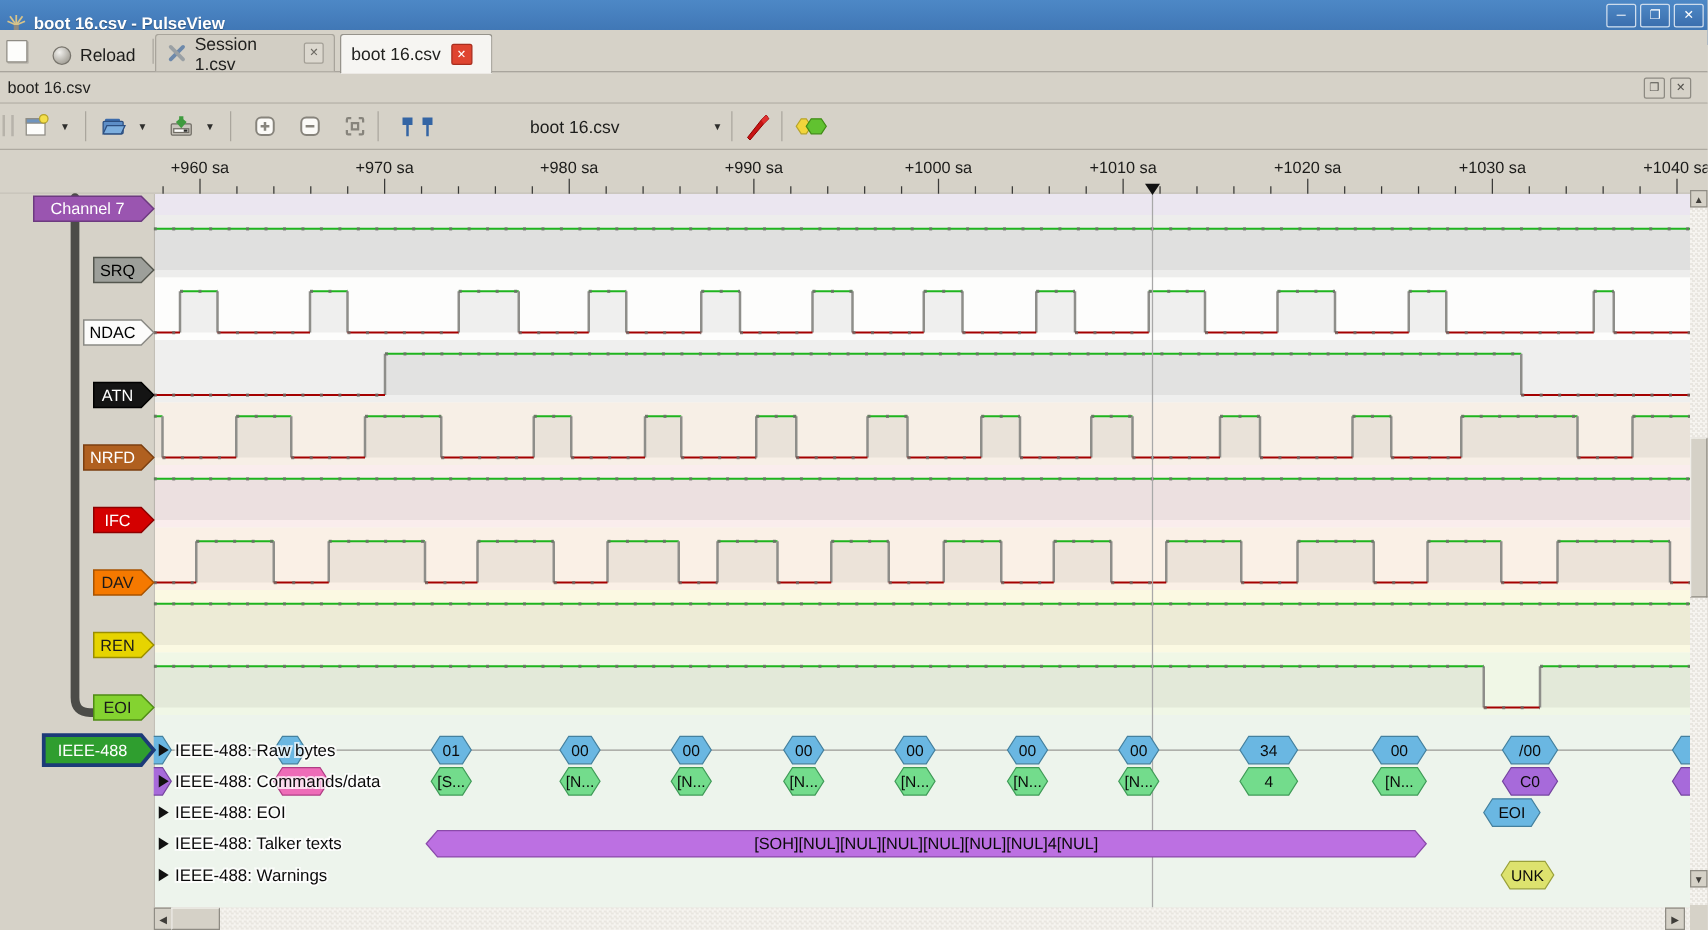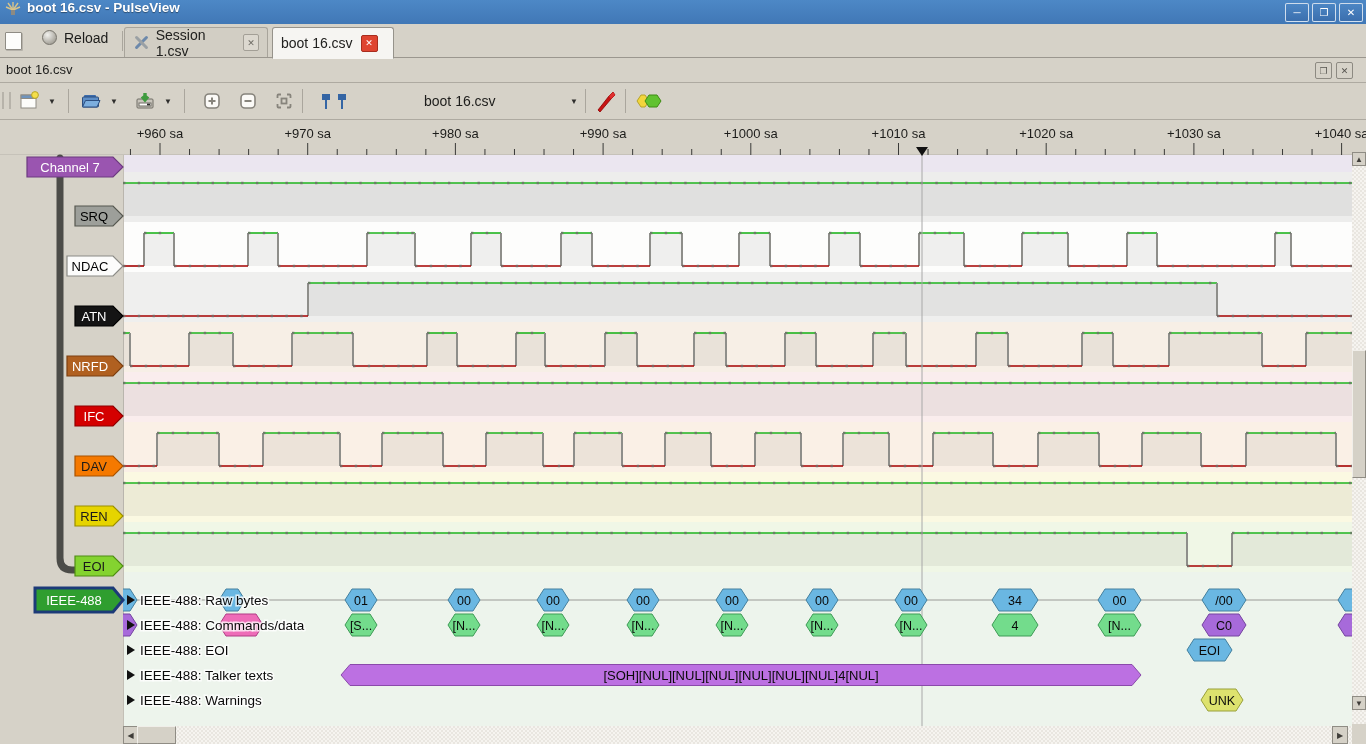--- a/index.html
+++ b/index.html
@@ -1,33 +1,33 @@
 <!DOCTYPE html>
 <html><head>
 <meta charset="utf-8">
 <style>
   html,body{margin:0;padding:0;width:1366px;height:744px;overflow:hidden;
     font-family:"Liberation Sans","DejaVu Sans",sans-serif;background:#d6d2c8;}
   #window{position:absolute;inset:0;width:1366px;height:744px;background:#d6d2c8;}
   
   .titlebar{position:absolute;left:0;top:0;width:1366px;height:36px;
-    background:linear-gradient(#4d88c6,#3a6fae);display:flex;align-items:flex-start;}
+    background:linear-gradient(#4d88c6,#3a6fae);display:flex;align-items:center;}
   .titlebar .apptitle{color:#fff;font-weight:bold;font-size:13.5px;margin-left:6px;
     text-shadow:0 1px 1px rgba(0,0,0,.4);}
   .appicon{width:16px;height:16px;margin-left:5px;}
   .winbtns{position:absolute;right:3px;top:3px;display:flex;gap:3px;}
   .winbtn{width:22px;height:17px;border:1px solid rgba(255,255,255,.75);border-radius:2px;
     background:linear-gradient(#4c86c4,#3b6fae);color:#fff;font-size:10px;font-weight:bold;
     display:flex;align-items:center;justify-content:center;line-height:1;}
   
   .tabbar{position:absolute;left:0;top:24px;width:1366px;height:34px;background:#d6d2c8;}
   .tabbar .underline{position:absolute;left:0;bottom:0;width:100%;height:1px;background:#9b978f;}
   .pageicon{position:absolute;left:5px;top:8px;width:15px;height:16px;background:#fdfdfb;
     border:1px solid #8f8c84;border-radius:1px;box-shadow:1px 1px 0 rgba(0,0,0,.15);}
-  .reloadbtn{position:absolute;left:36px;top:6px;height:22px;display:flex;align-items:flex-start;gap:7px;
+  .reloadbtn{position:absolute;left:36px;top:6px;height:22px;display:flex;align-items:flex-end;gap:7px;
     padding:0 6px;font-size:14px;color:#1d1d1b;}
   .reload-orb{width:13px;height:13px;border-radius:50%;
     background:radial-gradient(circle at 35% 30%,#f2f1ee,#b5b2aa 60%,#8d8a82);border:1px solid #77746c;}
   .tsep{position:absolute;top:7px;width:1px;height:20px;background:#aaa69d;}
   .tab{position:absolute;top:3px;height:30px;display:flex;align-items:center;gap:8px;
     padding:0 8px;font-size:14px;color:#21211f;box-sizing:border-box;}
   .tab.inactive{border:1px solid #a8a49b;border-bottom:none;background:#d2cec4;border-radius:3px 3px 0 0;}
   .tab.active{border:1px solid #96938b;border-bottom:1px solid #f6f5f2;background:#f6f5f2;
     border-radius:3px 3px 0 0;height:32px;z-index:2;}
   .closebox{width:15px;height:15px;border:1px solid #a39f96;border-radius:2px;background:#dcd8cf;

